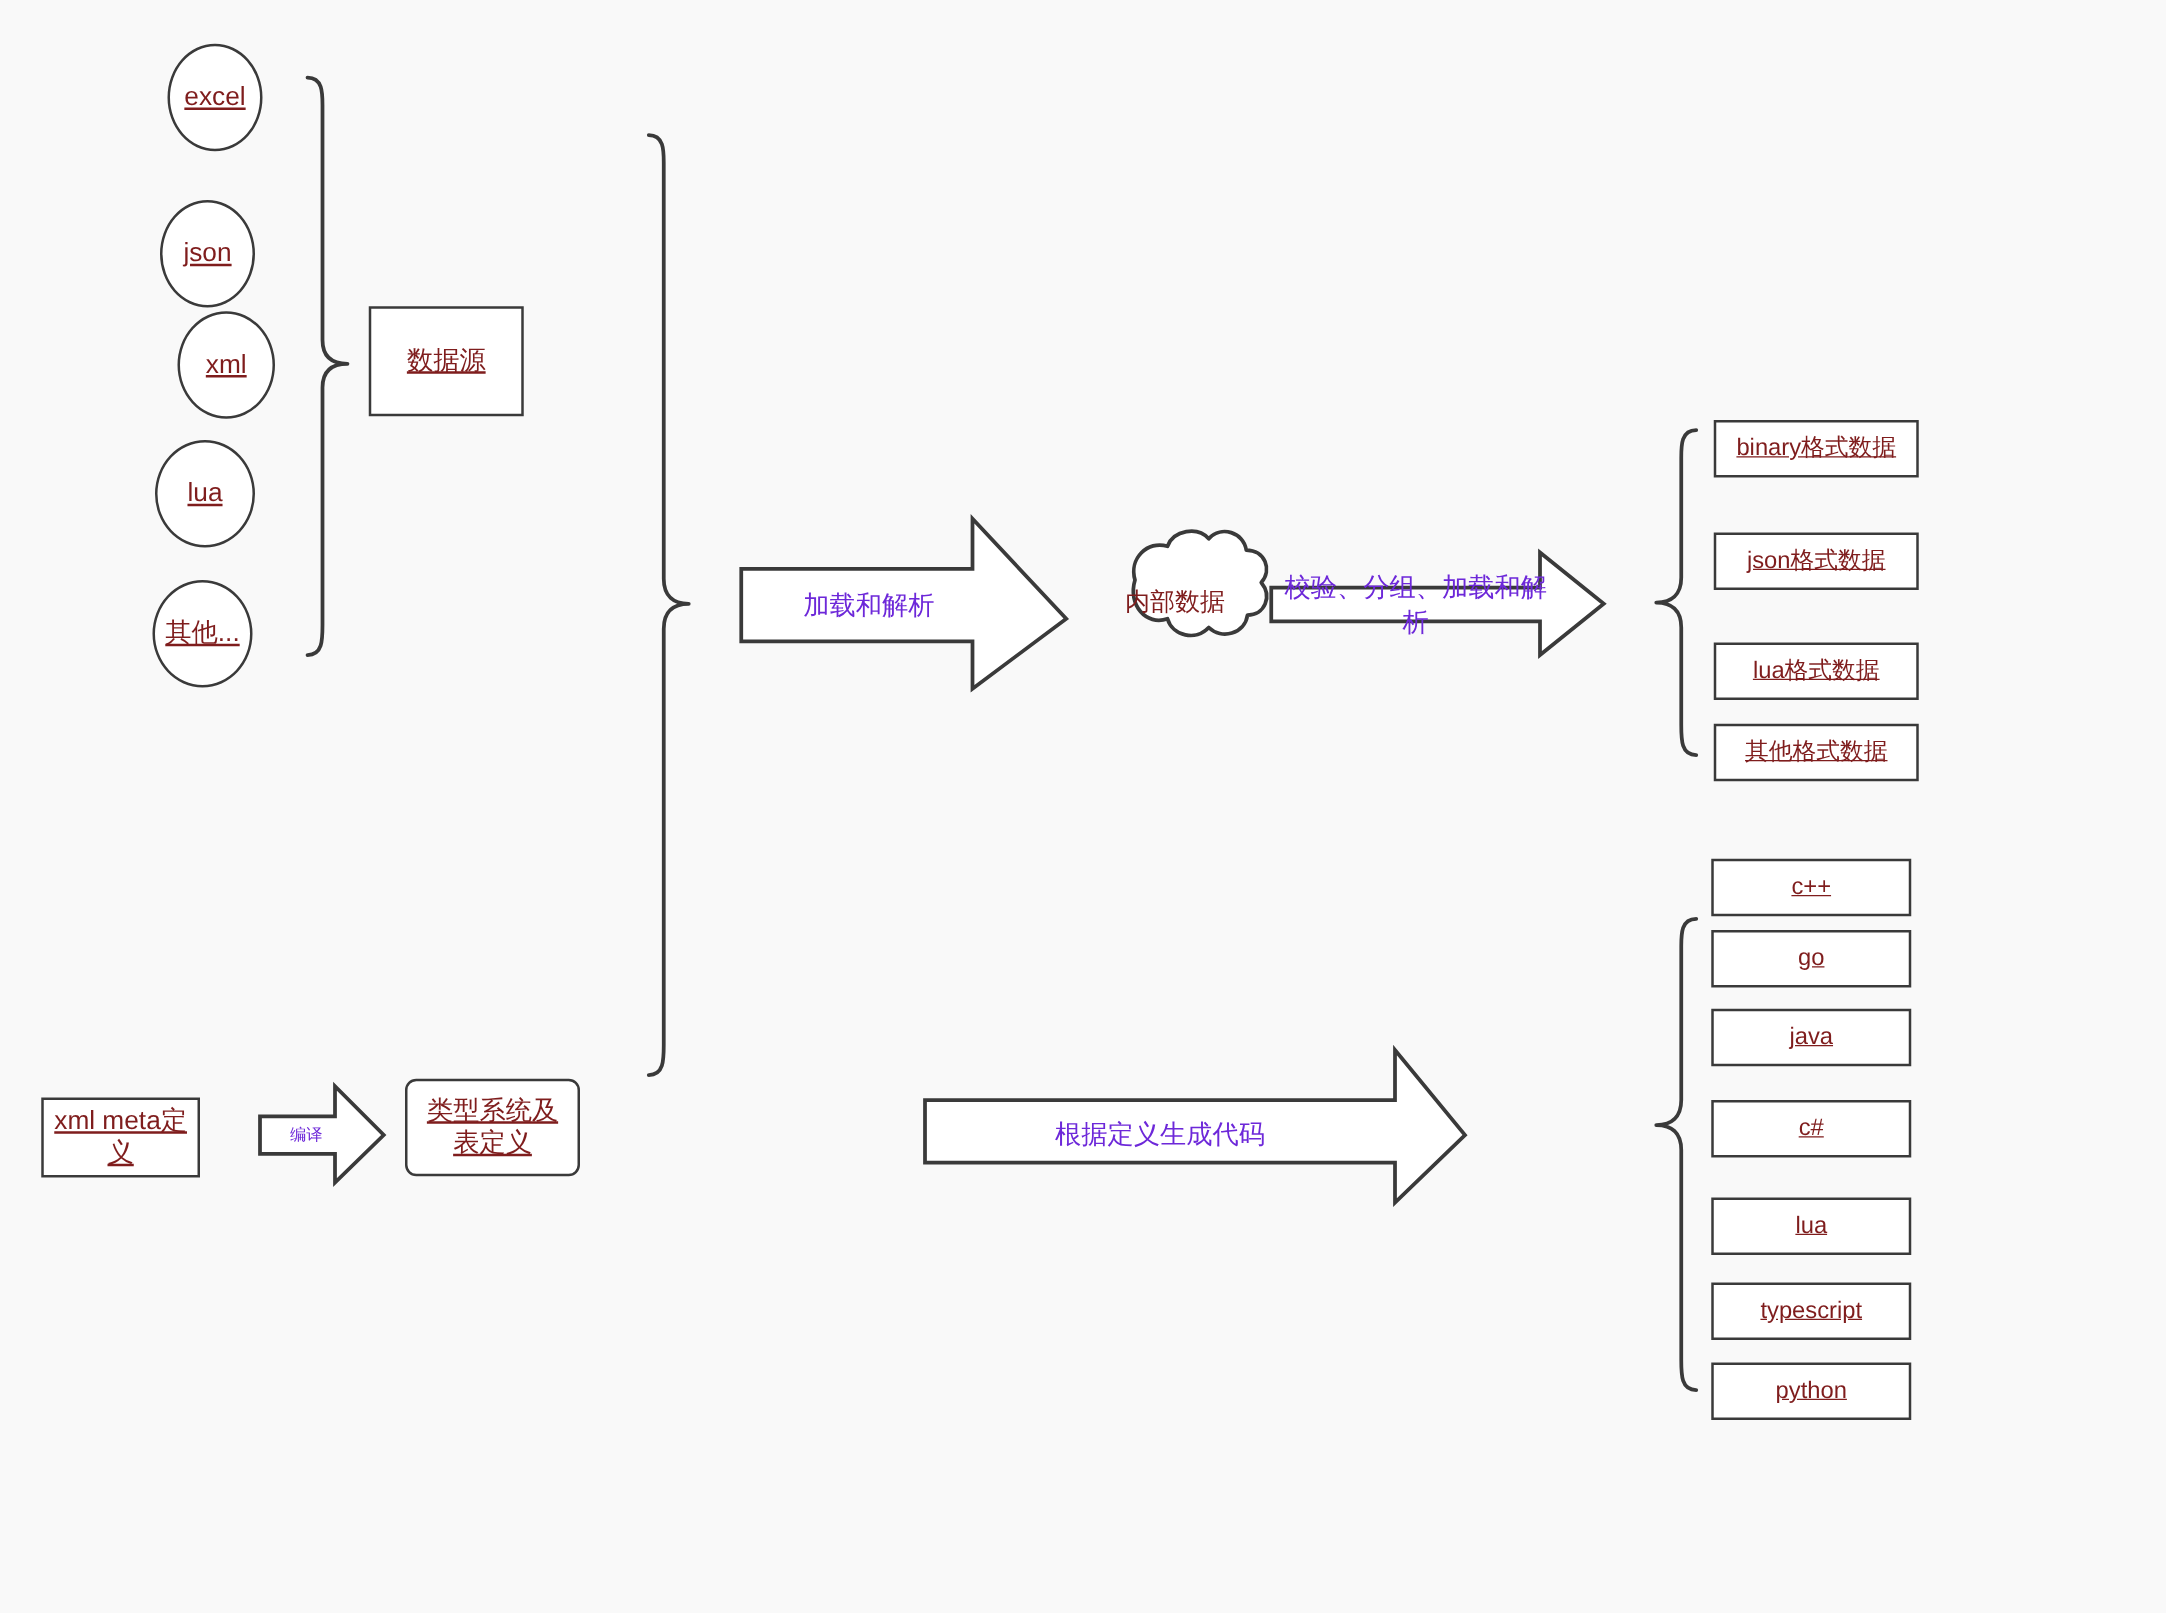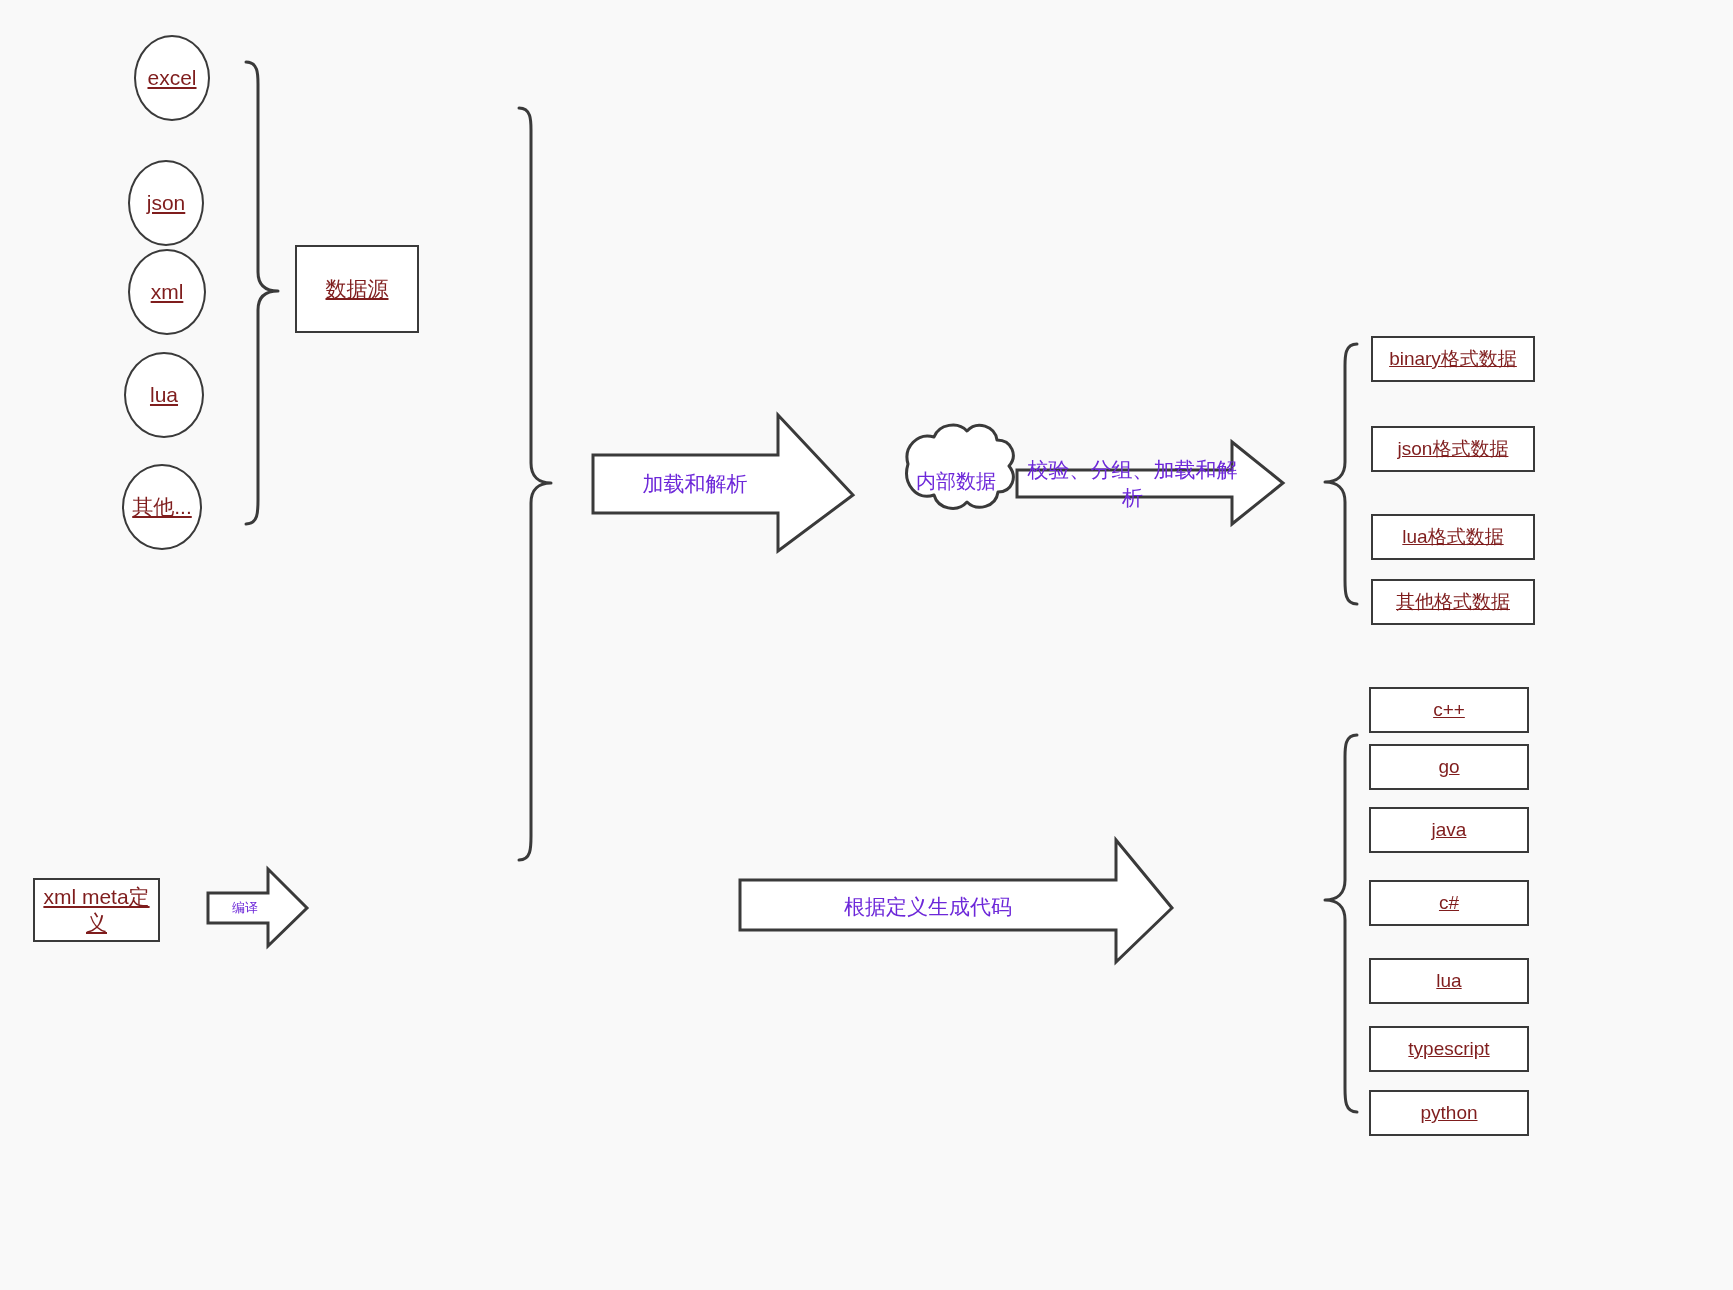--- a/index.html
+++ b/index.html
@@ -66,23 +66,22 @@
   }
   .arrow-label.small {
     font-size: 13px;
   }
   .cloud-label {
     position: absolute;
     display: flex;
     align-items: center;
     justify-content: center;
     font-size: 20px;
-    color: #6d28d9;
+    color: #7f1d1d;
     pointer-events: none;
-    margin-left: 16px;
   }
 </style>
 </head>
 <body>
 
 <div id="canvas">
 
   <svg class="svg-layer" viewBox="0 0 1733 1290">
     <g fill="none" stroke="#3a3a3a" stroke-width="3" stroke-linecap="round" stroke-linejoin="round">
 
@@ -113,21 +112,21 @@
 
     <path d="M740,880 L1116,880 L1116,840 L1172,908 L1116,962 L1116,930 L740,930 Z" fill="#ffffff" stroke="#3a3a3a" stroke-width="3" stroke-linejoin="miter"></path>
   </svg>
 
   <div class="node ellipse" style="left:134px; top:35px; width:76px; height:86px;">
     <span>excel</span>
   </div>
   <div class="node ellipse" style="left:128px; top:160px; width:76px; height:86px;">
     <span>json</span>
   </div>
-  <div class="node ellipse" style="left:128px; top:249px; width:78px; height:86px;">
+  <div class="node ellipse" style="left:142px; top:249px; width:78px; height:86px;">
     <span>xml</span>
   </div>
   <div class="node ellipse" style="left:124px; top:352px; width:80px; height:86px;">
     <span>lua</span>
   </div>
   <div class="node ellipse" style="left:122px; top:464px; width:80px; height:86px;">
     <span>其他...</span>
   </div>
 
   <div class="node rect" style="left:295px; top:245px; width:124px; height:88px;">
@@ -186,14 +185,17 @@
     <span>typescript</span>
   </div>
   <div class="node rect small-rect" style="left:1369px; top:1090px; width:160px; height:46px;">
     <span>python</span>
   </div>
 
   <div class="node rect" style="left:33px; top:878px; width:127px; height:64px; padding:0 8px;">
     <span>xml meta定义</span>
   </div>
 
+  <div class="node rect-round" style="left:324px; top:863px; width:140px; height:78px; padding:0 8px;">
+    <span>类型系统及表定义</span>
+  </div>
 
 </div>
 
 </body></html>

